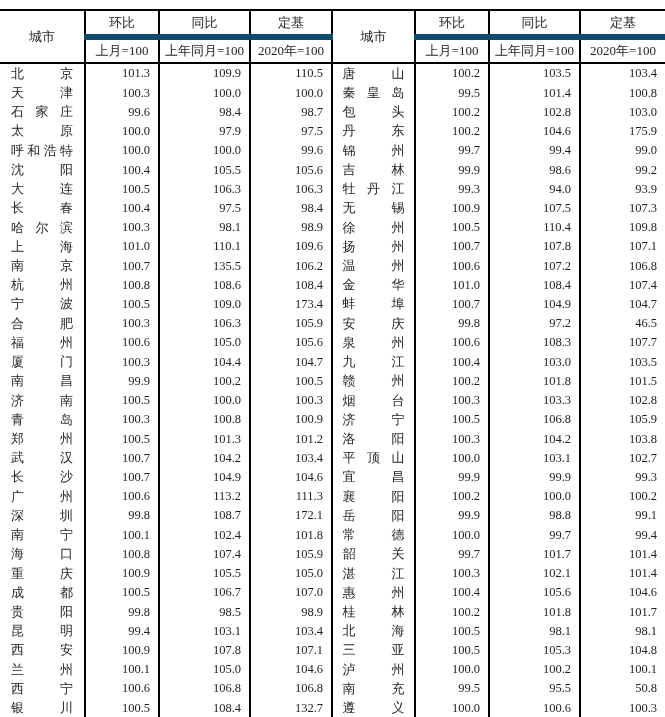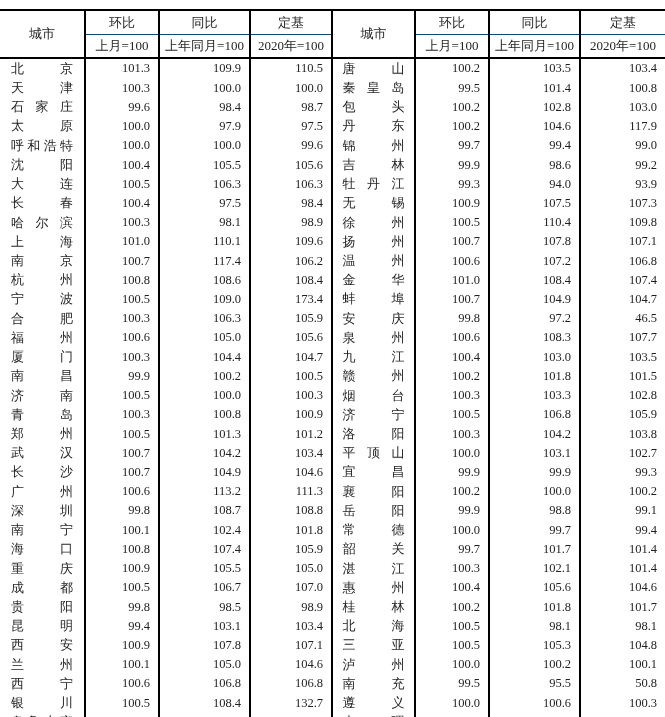--- a/index.html
+++ b/index.html
@@ -41,21 +41,21 @@
   table.price-index td.first {
     border-left: none;
   }
   
   thead th {
     font-size: 13px;
     text-align: center;
   }
   thead tr.h1 th { height: 23px; }
   thead tr.h2 th { height: 22px; font-family: Liberation Serif, serif; }
-  thead th.metric { border-bottom: 1px solid #0c4a6e; }
+  thead th.metric { border-bottom: 6px solid #0c4a6e; }
   thead th.cityhead,
   thead tr.h2 th { border-bottom: 2px solid #000; }
   
   tbody td {
     height: 18.4px;
     line-height: 18.4px;
     font-size: 12.5px;
   }
   tbody td.num {
     text-align: right;
@@ -165,21 +165,21 @@
             </span></td>
           <td class="num">100.0</td>
           <td class="num">97.9</td>
           <td class="num">97.5</td>
           <td class="city"><span class="just">
               <span>丹</span>
               <span>东</span>
             </span></td>
           <td class="num">100.2</td>
           <td class="num">104.6</td>
-          <td class="num">117.9</td>
+          <td class="num">175.9</td>
         </tr>
         <tr>
           <td class="city first"><span class="just">
               <span>呼</span>
               <span>和</span>
               <span>浩</span>
               <span>特</span>
             </span></td>
           <td class="num">100.0</td>
           <td class="num">100.0</td>
@@ -273,21 +273,21 @@
           <td class="num">100.7</td>
           <td class="num">107.8</td>
           <td class="num">107.1</td>
         </tr>
         <tr>
           <td class="city first"><span class="just">
               <span>南</span>
               <span>京</span>
             </span></td>
           <td class="num">100.7</td>
-          <td class="num">117.4</td>
+          <td class="num">135.5</td>
           <td class="num">106.2</td>
           <td class="city"><span class="just">
               <span>温</span>
               <span>州</span>
             </span></td>
           <td class="num">100.6</td>
           <td class="num">107.2</td>
           <td class="num">106.8</td>
         </tr>
         <tr>
@@ -483,21 +483,21 @@
           <td class="num">100.0</td>
           <td class="num">100.2</td>
         </tr>
         <tr>
           <td class="city first"><span class="just">
               <span>深</span>
               <span>圳</span>
             </span></td>
           <td class="num">99.8</td>
           <td class="num">108.7</td>
-          <td class="num">108.8</td>
+          <td class="num">172.1</td>
           <td class="city"><span class="just">
               <span>岳</span>
               <span>阳</span>
             </span></td>
           <td class="num">99.9</td>
           <td class="num">98.8</td>
           <td class="num">99.1</td>
         </tr>
         <tr>
           <td class="city first"><span class="just">

